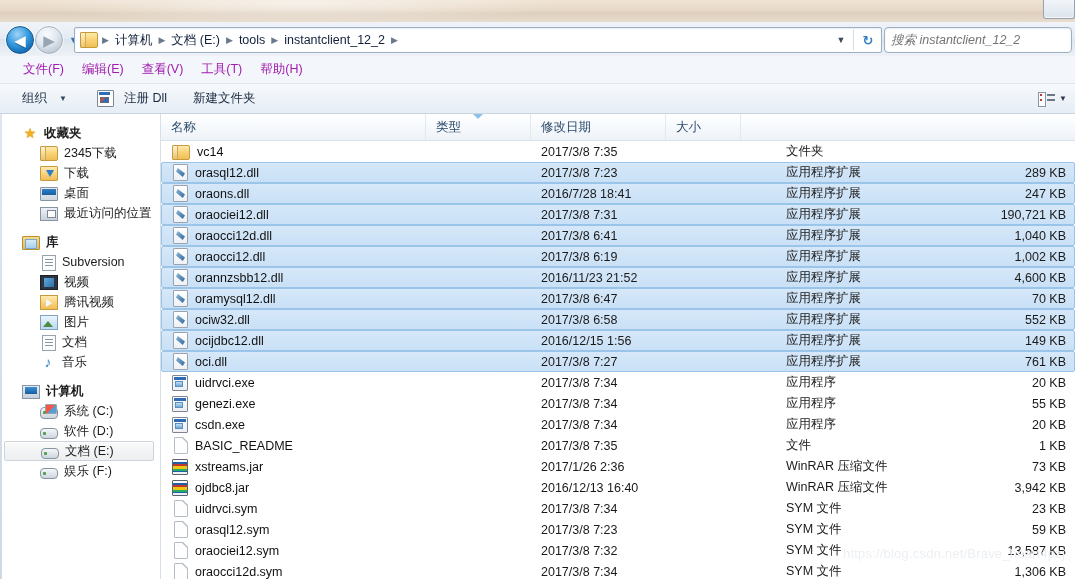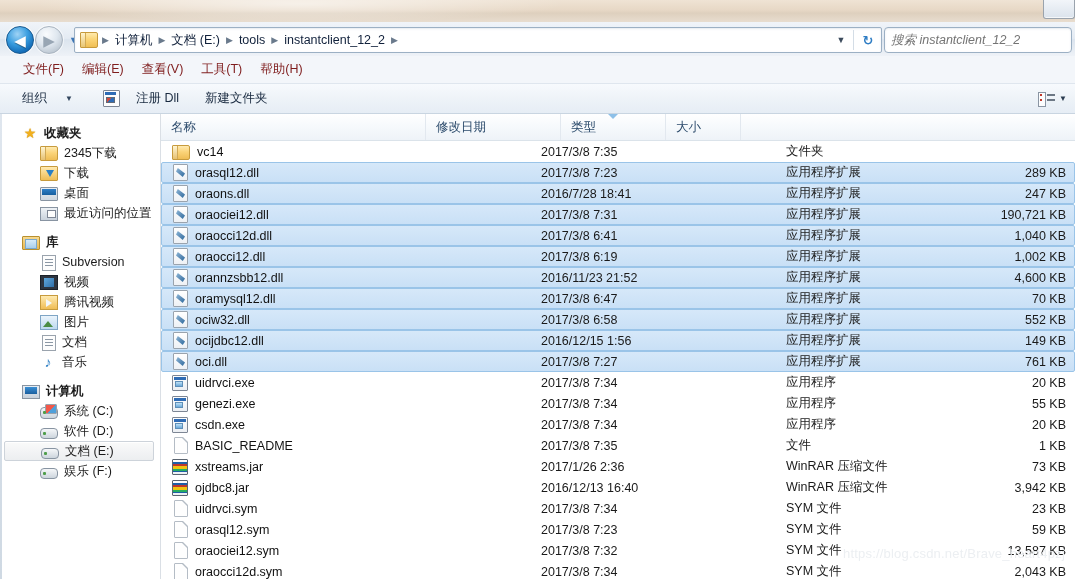--- a/index.html
+++ b/index.html
@@ -103,30 +103,30 @@
   .searchbox .ph{
     margin-left:6px;color:#747474;font-style:italic;font-size:12.5px;white-space:nowrap;
   }
 
   
   .menubar{
     position:absolute;left:0;top:56px;width:1075px;height:28px;
     background:#f3f6fa;border-bottom:1px solid #dfe6ee;
     display:flex;align-items:center;padding-left:14px;box-sizing:border-box;
   }
-  .menuitem{padding:3px 9px;font-size:12.5px;color:#7f1d1d;cursor:default;}
+  .menuitem{padding:3px 9px;font-size:12.5px;color:#a21caf;cursor:default;}
 
   
   .cmdbar{
     position:absolute;left:0;top:84px;width:1075px;height:30px;
     background:linear-gradient(to bottom,#f7fafd 0%,#eef3f8 50%,#e6edf5 100%);
     border-bottom:1px solid #c9d5e1;
     display:flex;align-items:center;padding-left:14px;box-sizing:border-box;
   }
-  .cmditem{display:flex;align-items:center;gap:16px;padding:3px 8px;font-size:12.5px;color:#18293f;cursor:default;}
+  .cmditem{display:flex;align-items:center;gap:10px;padding:3px 8px;font-size:12.5px;color:#18293f;cursor:default;}
   .cmd-caret{font-size:8px;color:#33475f;margin-left:2px;}
   .dll-ico{
     width:15px;height:15px;flex:none;position:relative;
     background:#fdfdfd;border:1px solid #7d8694;border-radius:1px;
   }
   .dll-ico:before{
     content:"";position:absolute;left:1px;top:1px;width:11px;height:3px;background:#2f6cb5;
   }
   .dll-ico:after{
     content:"";position:absolute;left:2px;top:6px;width:9px;height:6px;
@@ -529,26 +529,26 @@
           </div>
         </div>
     </div>
     <div class="nav-split"></div>
 
     <div class="list-pane">
       <div class="colhdr">
         <div class="col col-name">
           <span>名称</span>
         </div>
-        <div class="col col-date">
-          <span>修改日期</span>
-        </div>
         <div class="col col-type">
           <span class="col-sort"></span>
           <span>类型</span>
+        </div>
+        <div class="col col-date">
+          <span>修改日期</span>
         </div>
         <div class="col col-size">
           <span>大小</span>
         </div>
       </div>
       <div class="rows" id="rows-host">
           <div class="row">
             <div class="c-name">
               <span class="f-ico fi-folder"></span>
               <span>vc14</span>
@@ -728,21 +728,21 @@
             <div class="c-type">SYM 文件</div>
             <div class="c-size">13,587 KB</div>
           </div>
           <div class="row">
             <div class="c-name">
               <span class="f-ico fi-file"></span>
               <span>oraocci12d.sym</span>
             </div>
             <div class="c-date">2017/3/8 7:34</div>
             <div class="c-type">SYM 文件</div>
-            <div class="c-size">2,043 KB</div>
+            <div class="c-size">1,306 KB</div>
           </div>
         </div>
     </div>
 
     <div class="watermark">https://blog.csdn.net/Brave_heart4pzj</div>
   </div>
 
 </div>
 
 </body></html>

